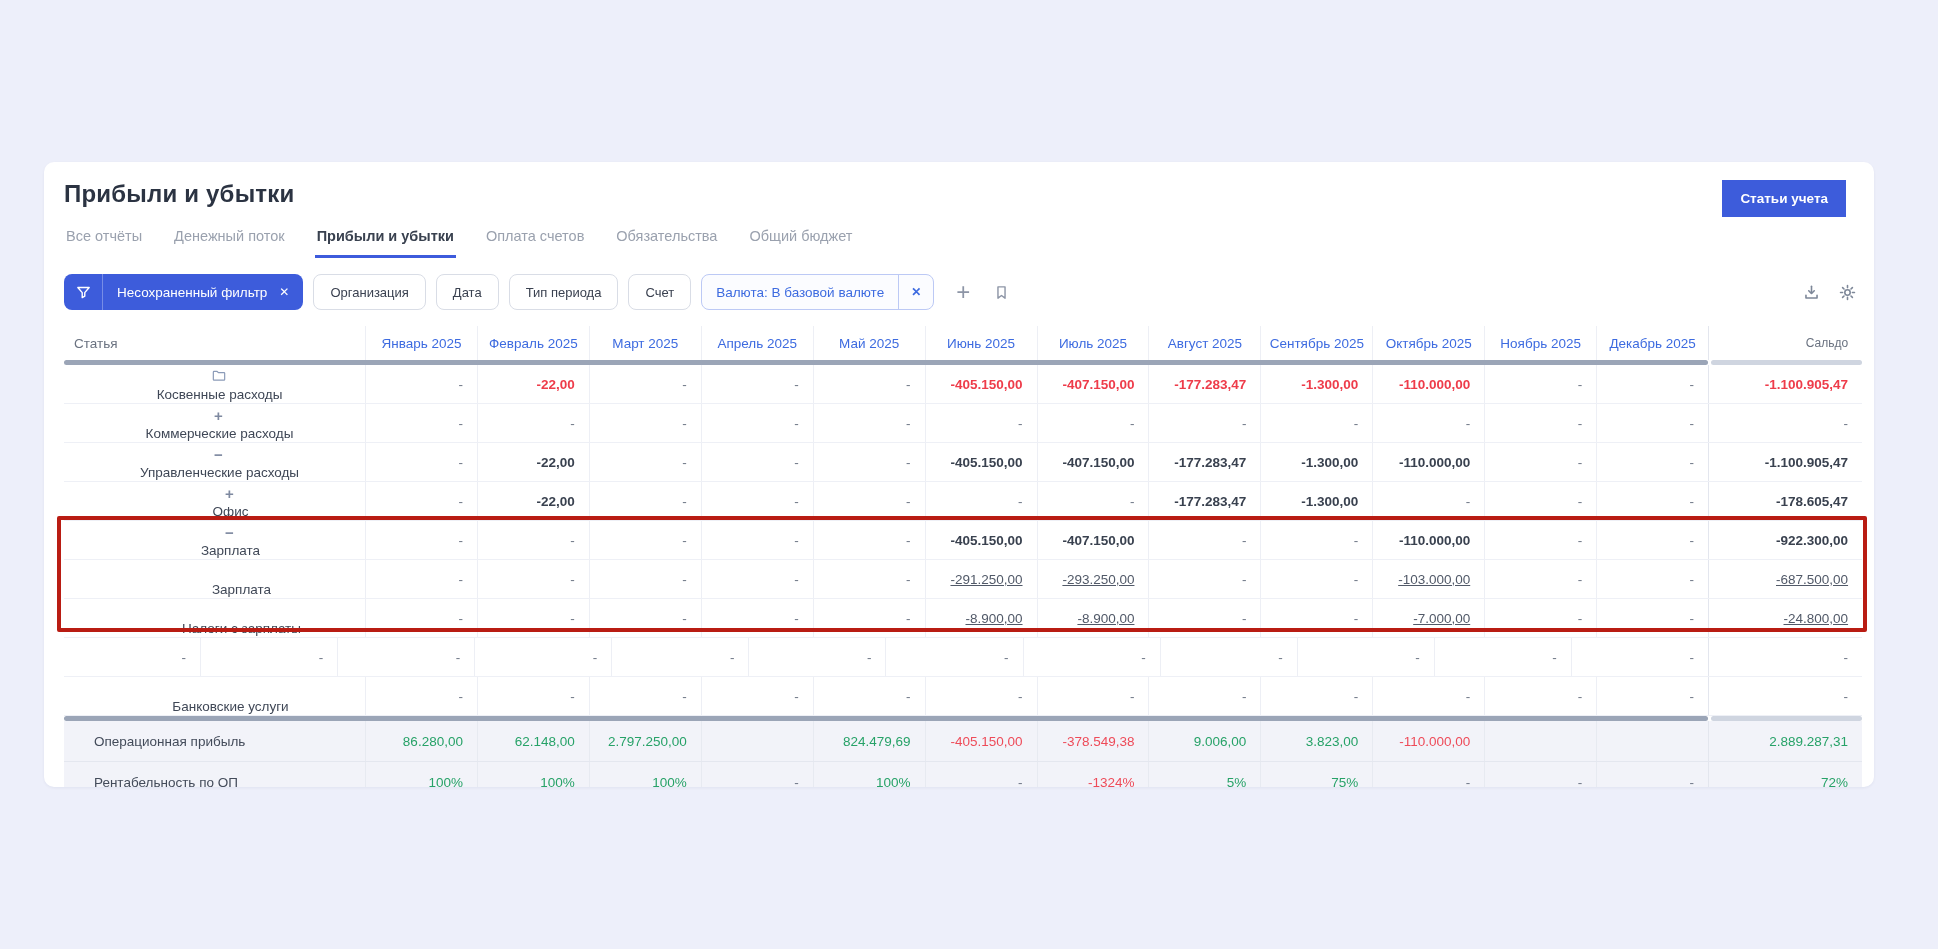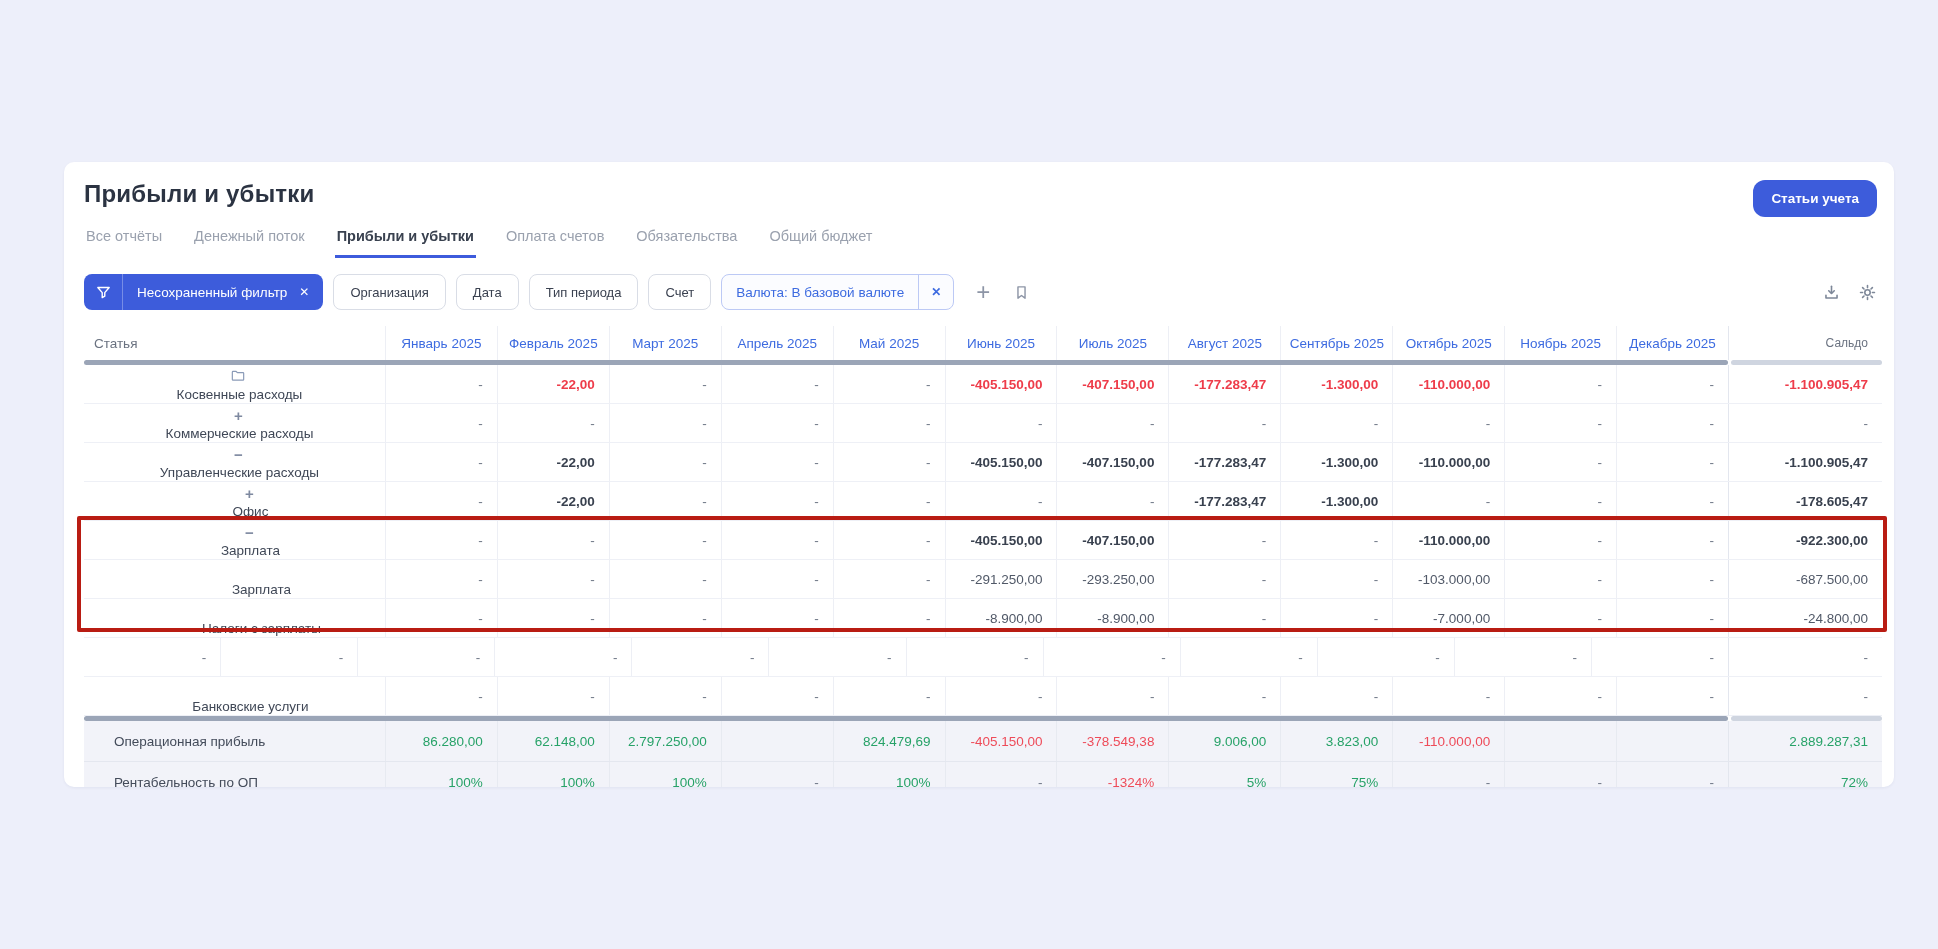--- a/index.html
+++ b/index.html
@@ -3,33 +3,33 @@
 <meta charset="utf-8">
 <style>
   html,body{margin:0;padding:0;}
   body{
     width:1938px;height:949px;overflow:hidden;position:relative;
     background:#edeffa;
     font-family:"Liberation Sans", sans-serif;
     -webkit-font-smoothing:antialiased;
   }
   .card{
-    position:absolute;left:64px;top:162px;width:1830px;height:625px;
+    position:absolute;left:44px;top:162px;width:1830px;height:625px;
     background:#ffffff;border-radius:10px;
     box-shadow:0 1px 3px rgba(25,39,80,.06);
     overflow:hidden;
   }
   .card-pad{padding:18px 12px 0 20px;}
   
   .title-row{display:flex;align-items:flex-start;justify-content:space-between;height:40px;}
   .page-title{font-size:24px;font-weight:700;color:#2b3342;letter-spacing:.2px;}
   .primary-btn{
-    background:#3d5cdb;color:#fff;border:none;border-radius:12px;
+    background:#3d5cdb;color:#fff;border:none;border-radius:0;
     font-size:13.5px;font-weight:600;padding:11px 18px;cursor:pointer;
-    font-family:"Liberation Sans",sans-serif;margin-right:5px;
+    font-family:"Liberation Sans",sans-serif;margin-right:16px;
   }
   .tabs{display:flex;gap:28px;margin-top:2px;}
   .tab{
     font-size:14.5px;color:#9aa1ae;padding:6px 2px 11px 2px;cursor:pointer;white-space:nowrap;
     border-bottom:3px solid transparent;
   }
   .tab.active{color:#39414f;font-weight:600;border-bottom-color:#3d5bdc;}
   
   .filter-row{display:flex;align-items:center;margin-top:16px;height:36px;}
   .filter-pill{
@@ -52,42 +52,42 @@
   .chip-currency .c-label{padding:0 14px;font-size:13.5px;}
   .chip-currency .c-close{
     border-left:1px solid #bcc9f5;height:100%;display:flex;align-items:center;
     padding:0 12px;font-size:12px;font-weight:700;color:#3d6be0;cursor:pointer;
   }
   .icon-btn{display:flex;align-items:center;justify-content:center;width:30px;height:30px;cursor:pointer;}
   .plus-glyph{font-size:24px;color:#8d95a6;font-weight:400;line-height:1;}
   .spacer{flex:1;}
   
   .table-wrap{position:relative;margin-top:16px;}
-  .trow{display:flex;align-items:stretch;justify-content:flex-end;}
+  .trow{display:flex;align-items:stretch;}
   .cell{display:flex;align-items:center;box-sizing:border-box;}
   .cell + .cell{border-left:1px solid #edeff5;}
   .col-label{flex:0 0 301px;width:301px;}
   .col-month{flex:1 1 0;justify-content:flex-end;padding-right:14px;}
   .col-saldo{flex:0 0 154px;width:154px;justify-content:flex-end;padding-right:14px;border-left:1px solid #e3e6ee !important;}
   .thead{height:34px;}
   .thead .col-label{color:#6a7280;font-size:13.5px;padding-left:10px;}
   .thead .col-month{color:#3d6be0;font-size:13.5px;justify-content:center;padding-right:0;cursor:pointer;}
   .thead .col-saldo{color:#6a7280;font-size:12px;}
   .hbar{display:flex;height:5px;align-items:center;}
   .hbar .thumb{flex:1;height:5px;background:#9ba5b7;border-radius:3px;margin-right:3px;cursor:pointer;}
   .hbar .track-end{flex:0 0 151px;height:5px;background:#cfd5e0;border-radius:3px;cursor:pointer;}
   .body-row{height:38px;border-bottom:1px solid #eef0f6;font-size:13.5px;}
   .body-row .col-label{color:#3f4756;flex-direction:column;}
   .ico-slot{flex:0 0 22px;display:flex;align-items:center;justify-content:center;}
   .expander{color:#7e89a0;font-size:15px;font-weight:700;cursor:pointer;line-height:1;}
   .row-label{padding-left:2px;cursor:pointer;}
   .num{font-size:13.5px;}
   .n-red{color:#ee3c4a;font-weight:600;}
   .n-dark{color:#39414f;font-weight:600;}
-  .n-norm{color:#515968;font-weight:400;}
+  .n-norm{color:#515968;font-weight:400;text-decoration:underline;}
   .n-dash{color:#6f7787 !important;font-weight:400 !important;}
   .summary-row{height:40px;background:#f2f3f9;border-bottom:1px solid #e4e7ef;font-size:13.5px;}
   .summary-row .col-label{color:#434b5a;padding-left:30px;}
   .summary-row .cell + .cell{border-left:1px solid #e7eaf1;}
   .vg{color:#27a268;}
   .vr{color:#ee4b59;}
   .vd{color:#6f7787;}
   .highlight-box{
     position:absolute;left:-7px;right:-5px;z-index:3;pointer-events:none;
     border:4px solid #b91c13;border-radius:2px;box-sizing:border-box;

